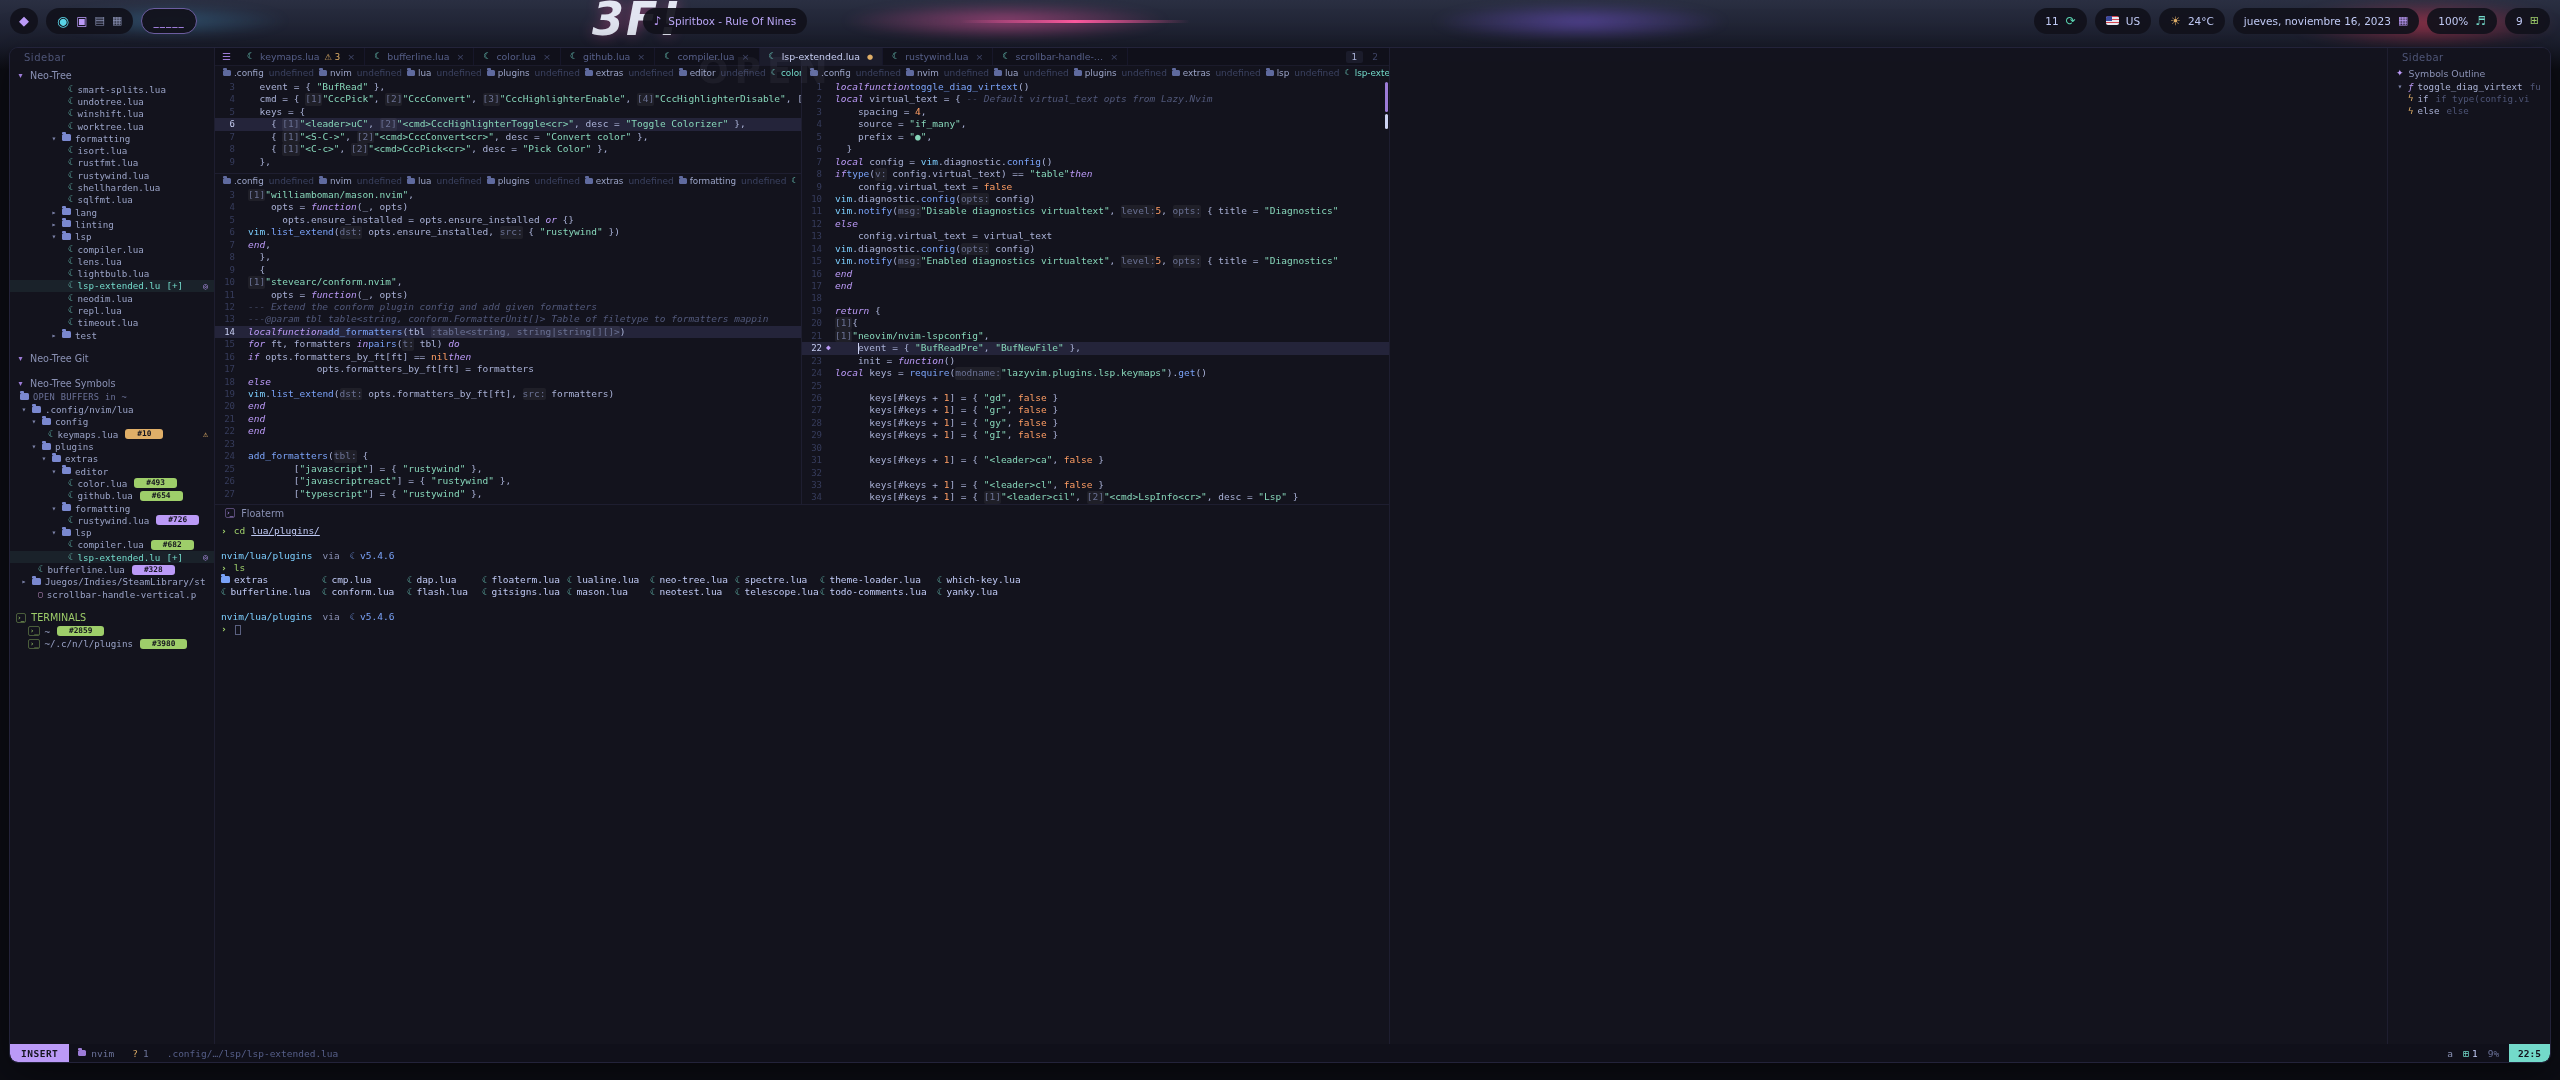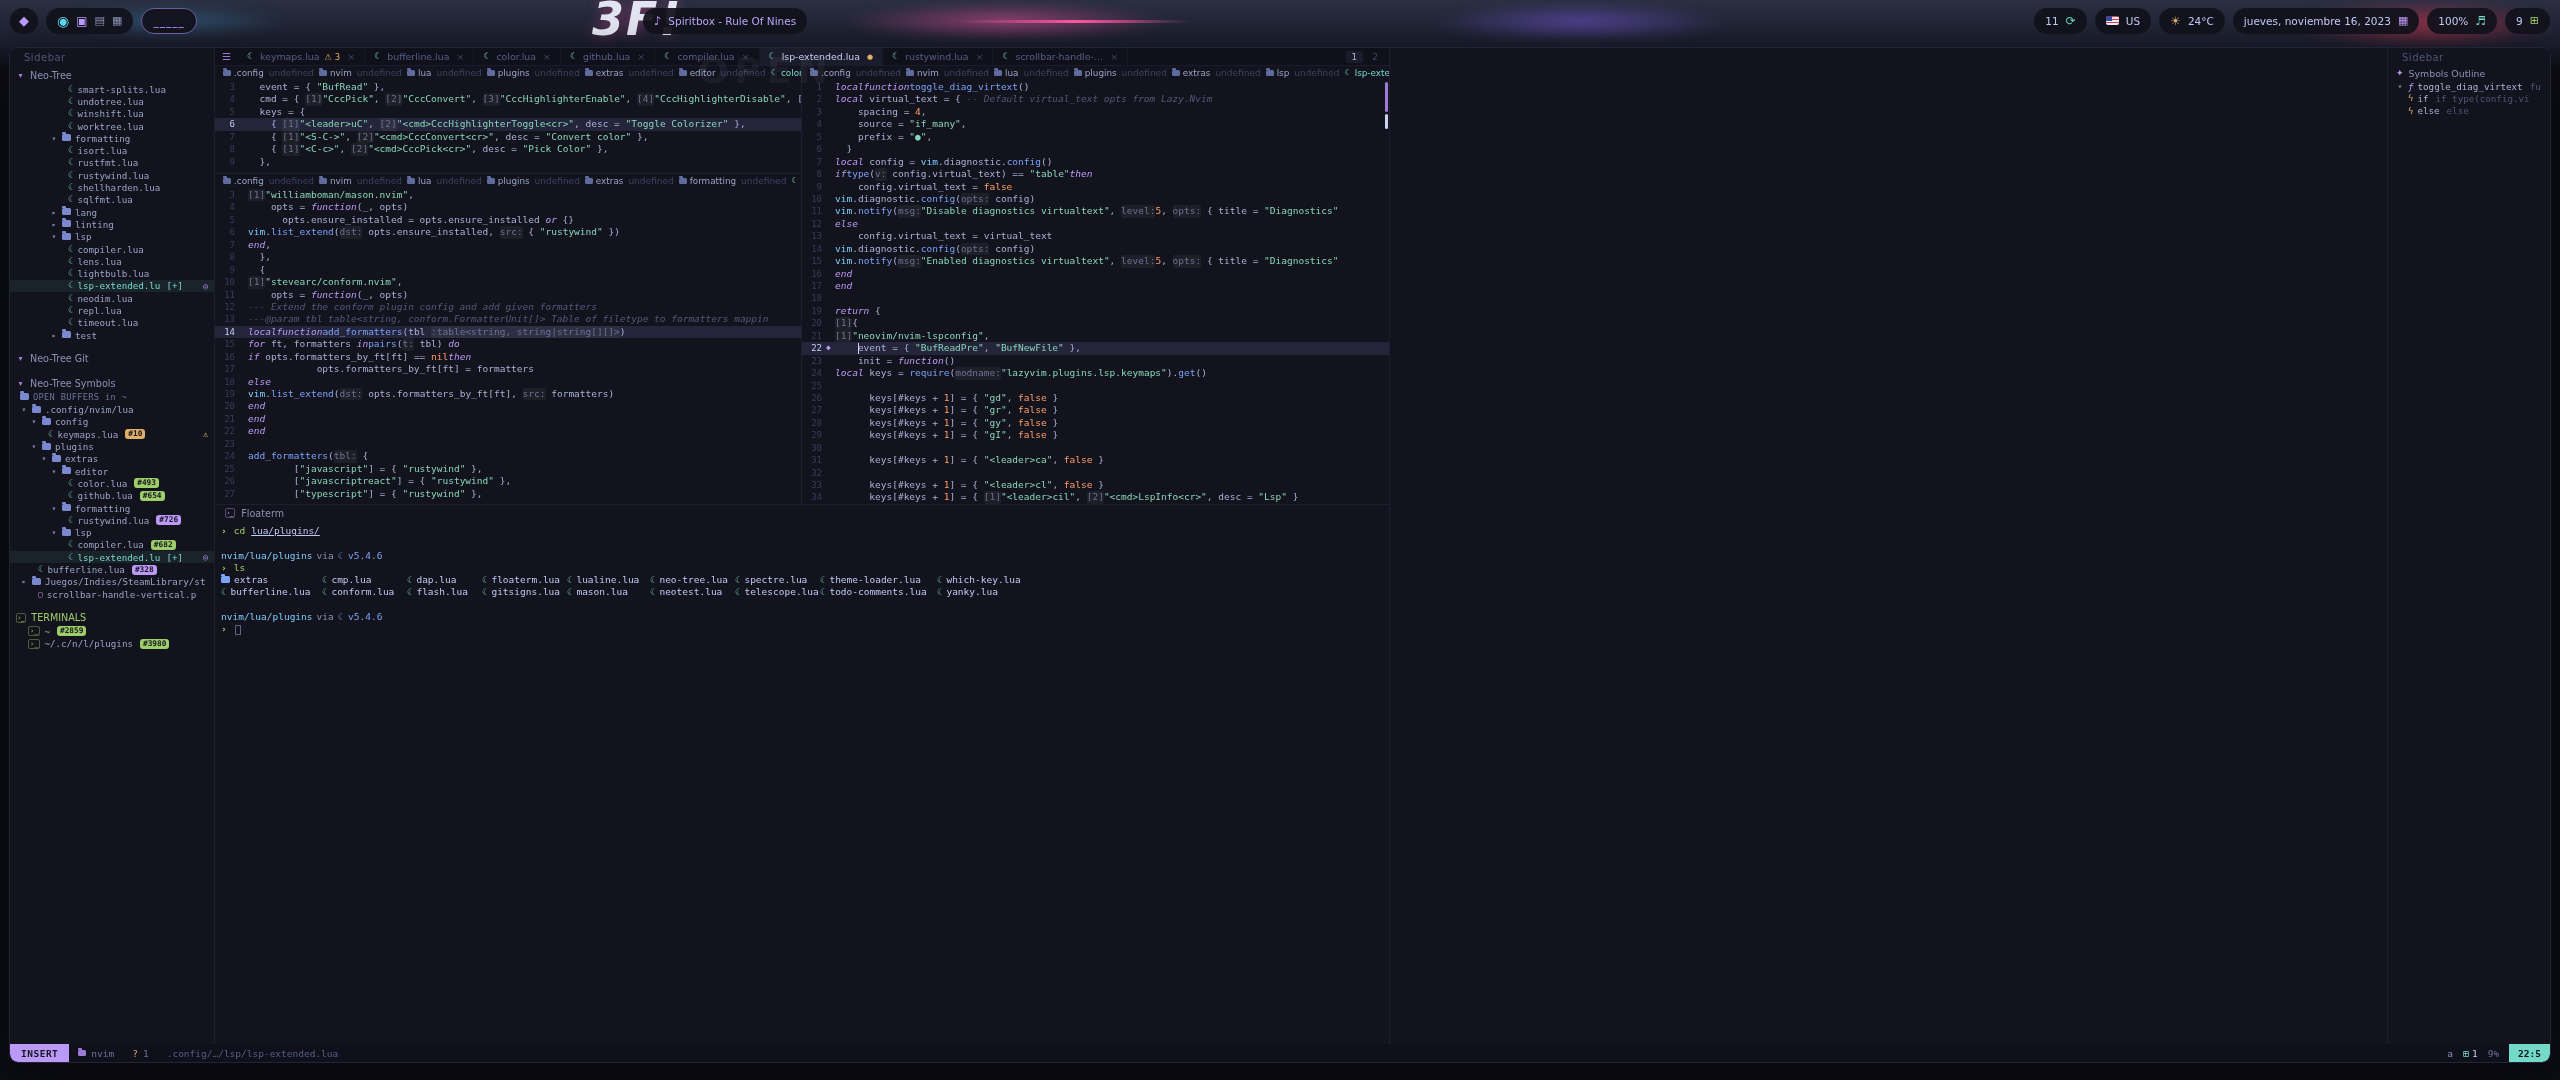--- a/index.html
+++ b/index.html
@@ -56,21 +56,21 @@
   .tree{font-family:"DejaVu Sans Mono",monospace}
   .trow{height:12.3px;display:flex;align-items:center;gap:4px;color:#9aa3c7;font-size:9.2px;white-space:nowrap;overflow:hidden;cursor:default}
   .trow.sel{color:#73daca;background:rgba(115,218,202,.08)}
   .trow.lab{color:#6b7299;font-size:8.7px;letter-spacing:.3px}
   .trow .chev{color:#7d84ab;font-size:8px;width:8px;flex:none;text-align:center}
   .fico{width:9px;height:7px;background:#7a88cf;border-radius:1.5px;position:relative;flex:none;margin-top:-1px}
   .fico::before{content:"";position:absolute;top:-2px;left:0;width:4px;height:2px;background:inherit;border-radius:1px 1px 0 0}
   .lico{color:#73daca;font-size:9px;flex:none;line-height:1}
   .gico{color:#c493c9;font-size:8px;flex:none}
   .suf{color:#73daca;margin-left:2px}
-  .badge{font-size:7.8px;padding:0 3px;border-radius:3px;color:#14141e;font-weight:bold;margin-left:3px;line-height:10px}
+  .badge{font-size:7.8px;padding:0 12px;border-radius:3px;color:#14141e;font-weight:bold;margin-left:3px;line-height:10px}
   .b-green{background:#9ece6a}.b-purple{background:#bb9af7}.b-yellow{background:#e0af68}
   .rwarn{color:#e0af68;font-size:8.5px;margin-left:auto;margin-right:6px}
   .rpin{color:#bb9af7;font-size:8.5px;margin-left:auto;margin-right:6px}
 
   
   .main{width:1175px;display:flex;flex-direction:column;border-right:1px solid #1e1e30;overflow:hidden}
   .tabline{height:18px;background:#10101a;display:flex;align-items:stretch;font-size:9.4px;color:#565f89;border-bottom:1px solid #1b1b2b;flex:none}
   .blicon{display:flex;align-items:center;padding:0 7px;color:#9d7cd8;font-size:10px}
   .tab{display:flex;align-items:center;gap:5px;padding:0 9px;border-right:1px solid #17172a;white-space:nowrap;cursor:default}
   .tab.act{background:#1b1c2b;color:#c6cdf2}
@@ -116,21 +116,21 @@
   
   .fterm{flex:1;border-top:1px solid #1e1e30;display:flex;flex-direction:column;overflow:hidden}
   .fthead{height:16px;display:flex;align-items:center;gap:6px;padding-left:10px;color:#8a91b4;font-size:9.6px;flex:none}
   .ftico{color:#bb9af7;font-size:7px;border:1px solid #bb9af766;border-radius:2px;padding:0 1px;line-height:8px}
   .tbody{font-family:"DejaVu Sans Mono",monospace;font-size:9.5px;line-height:12.3px;padding:4px 0 0 6px;color:#c0caf5}
   .tl{height:12.3px;display:flex;align-items:center;white-space:pre}
   .pr{color:#9ece6a;font-weight:bold;margin-right:7px}
   .cmdw{color:#9ece6a}
   .argu{text-decoration:underline;margin-left:6px}
   .spath{color:#7dcfff;font-weight:normal}
-  .via{color:#8a91b4;margin:0 4px}
+  .via{color:#8a91b4;margin:0 10px}
   .moon{color:#7aa2f7;margin-right:5px;font-size:9px}
   .ver{color:#7aa2f7}
   .lsc{display:flex;gap:4px;align-items:center;flex:none;overflow:hidden}
   .lsname{color:#c0caf5}
   .curb{width:6px;height:10px;border:1px solid #5a6080;margin-left:1px}
 
   
   .obar{height:14px;display:flex;align-items:center;gap:5px;padding-left:8px;color:#8a91b4;font-size:9.4px;flex:none}
   .oico{color:#bb9af7;font-size:9px}
   .orow{height:12.3px;display:flex;gap:4px;align-items:center;font-size:9.2px;color:#aab2d6;font-family:"DejaVu Sans Mono",monospace;white-space:nowrap;overflow:hidden}

